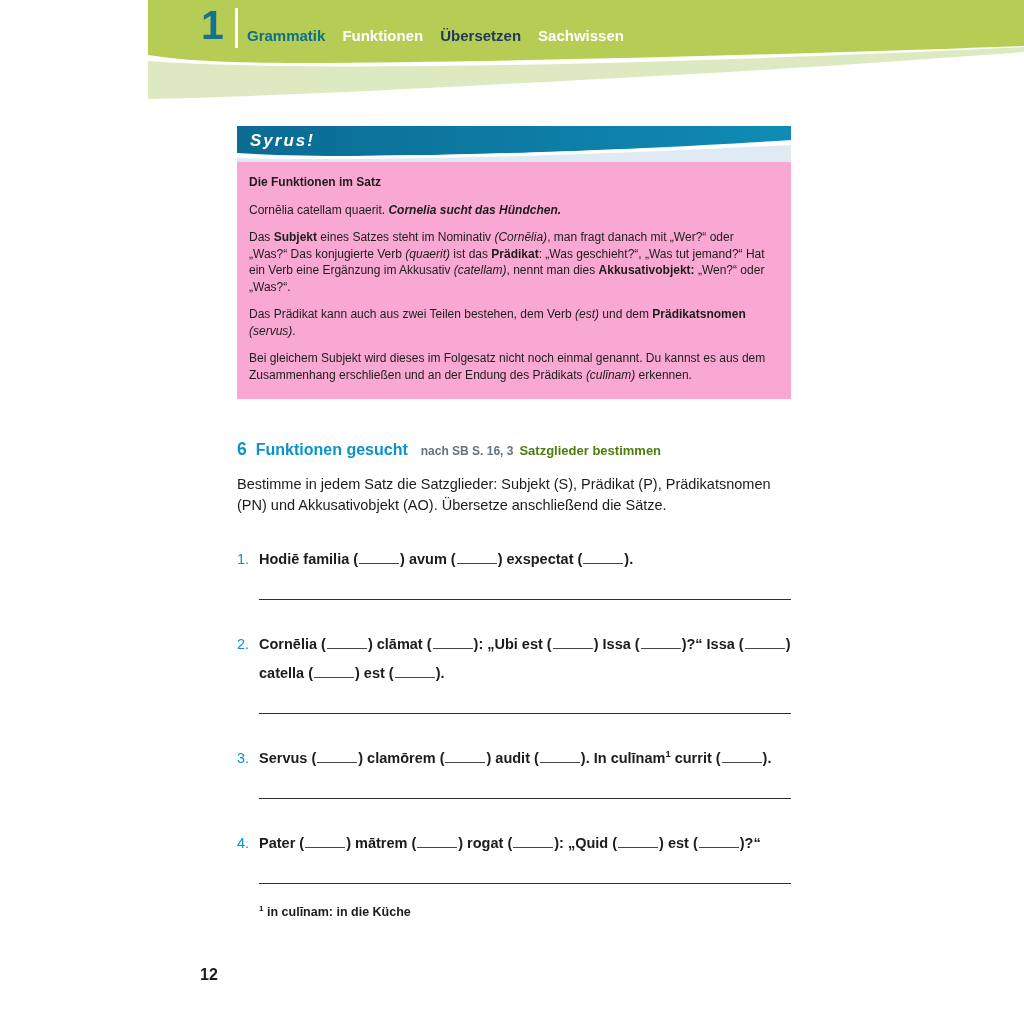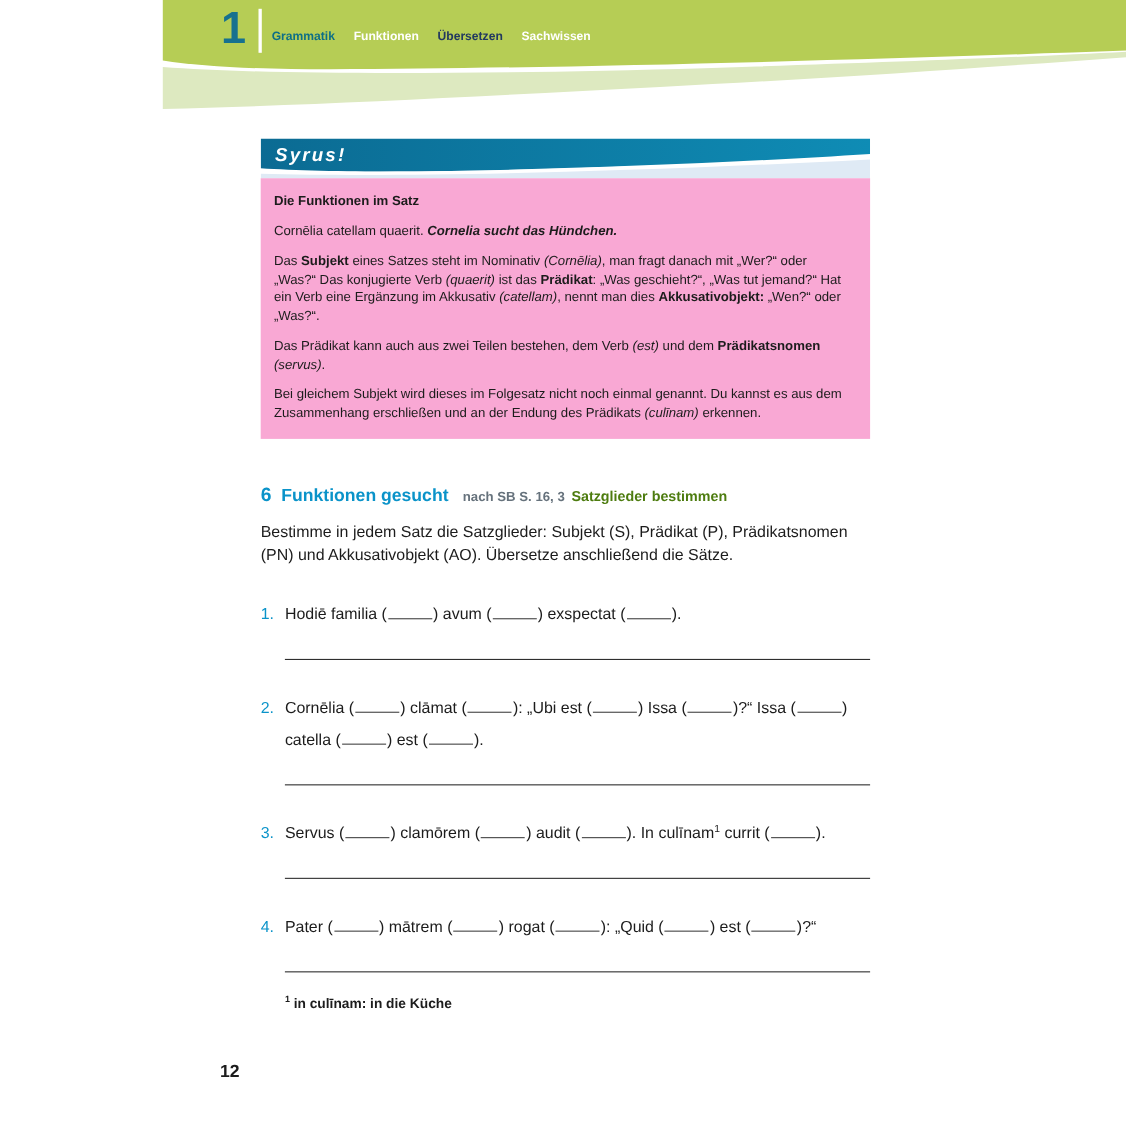--- a/index.html
+++ b/index.html
@@ -3,21 +3,21 @@
 <meta charset="utf-8">
 <style>
   * { margin:0; padding:0; box-sizing:border-box; }
   html,body { width:1024px; height:1024px; background:#ffffff; font-family:"Liberation Sans", sans-serif; }
   .page { position:relative; width:1024px; height:1024px; overflow:hidden; background:#fff; color:#1c1c1c; }
 
   
   .band-svg { position:absolute; top:0; left:0; }
   .unit-number { position:absolute; left:201px; top:2px; font-size:41px; font-weight:bold; color:#16718f; }
   .unit-divider { position:absolute; left:235px; top:8px; width:3px; height:40px; background:#ffffff; }
-  .tabs { position:absolute; left:247px; top:27px; display:flex; gap:17px; font-size:11px; font-weight:bold; }
+  .tabs { position:absolute; left:247px; top:27px; display:flex; gap:17px; font-size:15px; font-weight:bold; }
   .tabs span { cursor:pointer; }
 
   
   .content { position:absolute; left:237px; top:126px; width:554px; }
 
   
   .merke-head { position:relative; height:36px; }
   .merke-head svg { position:absolute; top:0; left:0; display:block; }
   .merke-title { position:absolute; left:13px; top:5px; color:#ffffff; font-size:17px; font-style:italic; font-weight:bold; letter-spacing:2px; }
   .merke-body { background:#f9a8d4; padding:12px 16px 16px 12px; font-size:12px; line-height:1.38; }
@@ -28,21 +28,21 @@
   .exercise { margin-top:40px; }
   .ex-head { display:flex; align-items:baseline; }
   .ex-number { color:#0a93c9; font-size:17.5px; font-weight:bold; }
   .ex-title  { color:#0a93c9; font-size:16px;  font-weight:bold; margin-left:9px; }
   .ex-ref    { color:#66727c; font-size:12px;  font-weight:bold; margin-left:13px; }
   .ex-tag    { color:#4d7c0f; font-size:13px;  font-weight:bold; margin-left:6px; }
   .ex-instruction { margin-top:14px; font-size:14.5px; line-height:1.4; }
 
   .ex-item { display:flex; align-items:flex-start; margin-top:30px; font-size:14.5px; line-height:1.95; }
   .ex-num  { width:22px; flex-shrink:0; color:#0a93c9; }
-  .ex-text { flex:1; }
+  .ex-text { flex:1;font-weight:bold; }
   .bl { display:inline-block; width:40px; height:0.85em; border-bottom:1px solid #444; margin:0 1px; }
   sup { font-size:0.65em; }
   .answer-line { margin-left:22px; margin-top:26px; border-bottom:1.4px solid #2e2e2e; height:0; }
   .footnote { margin-left:22px; margin-top:20px; font-size:12.5px;font-weight:bold; }
 
   .page-number { position:absolute; left:200px; top:966px; font-size:16px; font-weight:bold; color:#1c1c1c; }
 </style>
 </head>
 <body>
 

